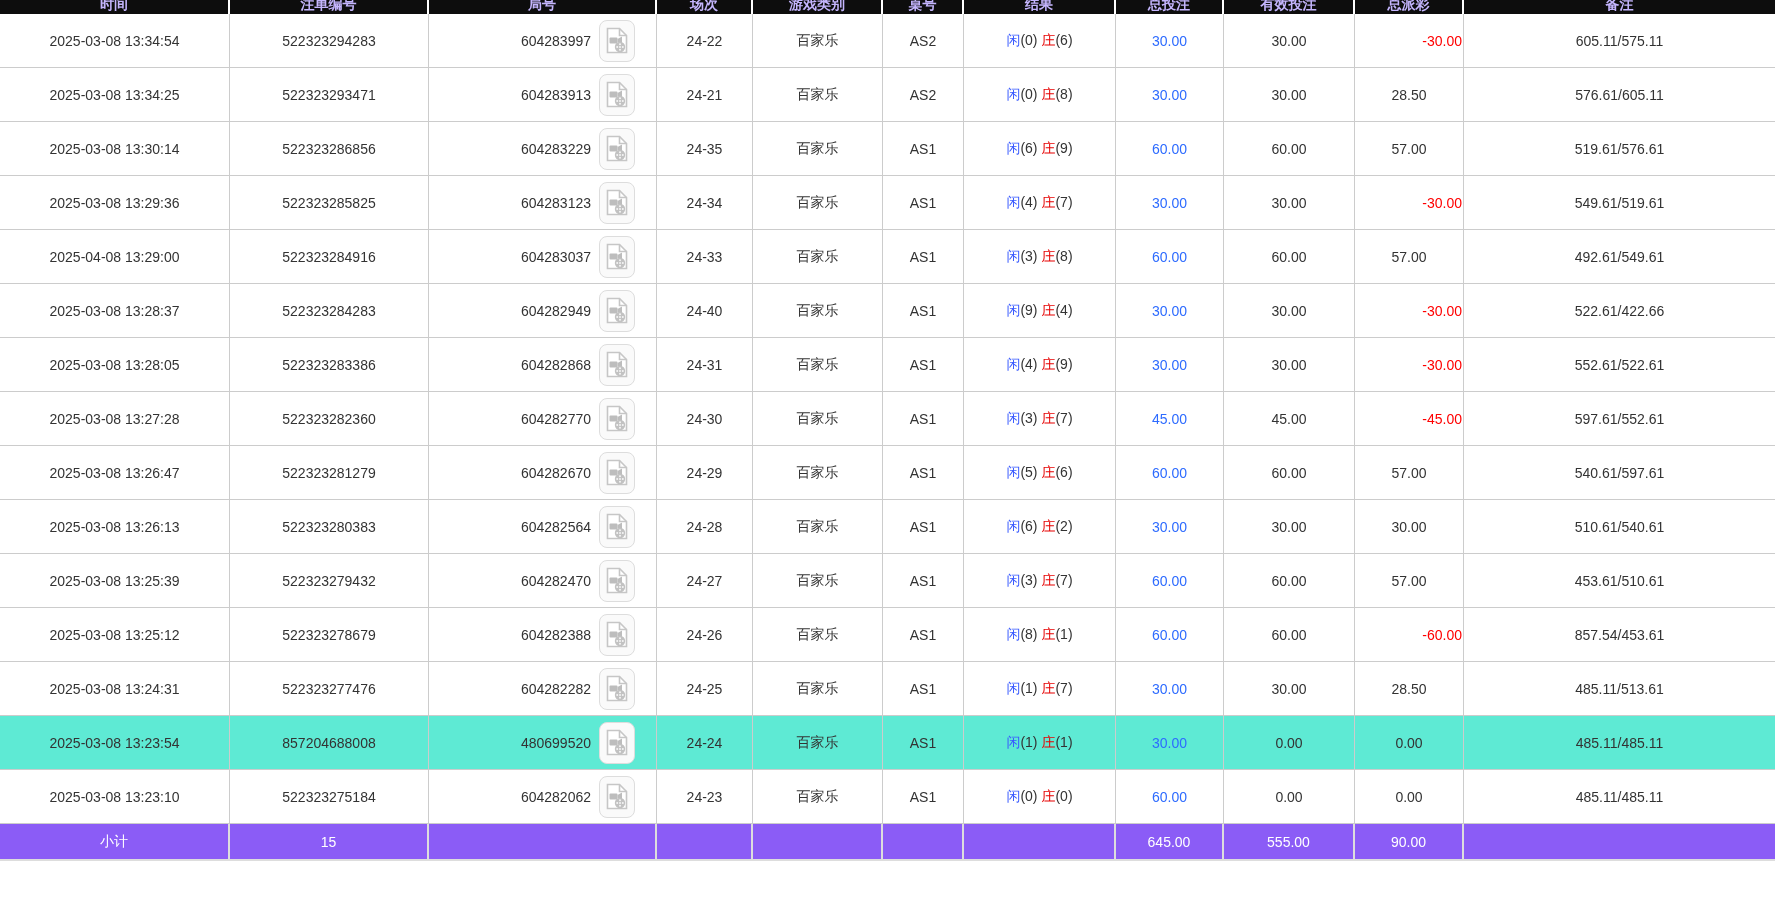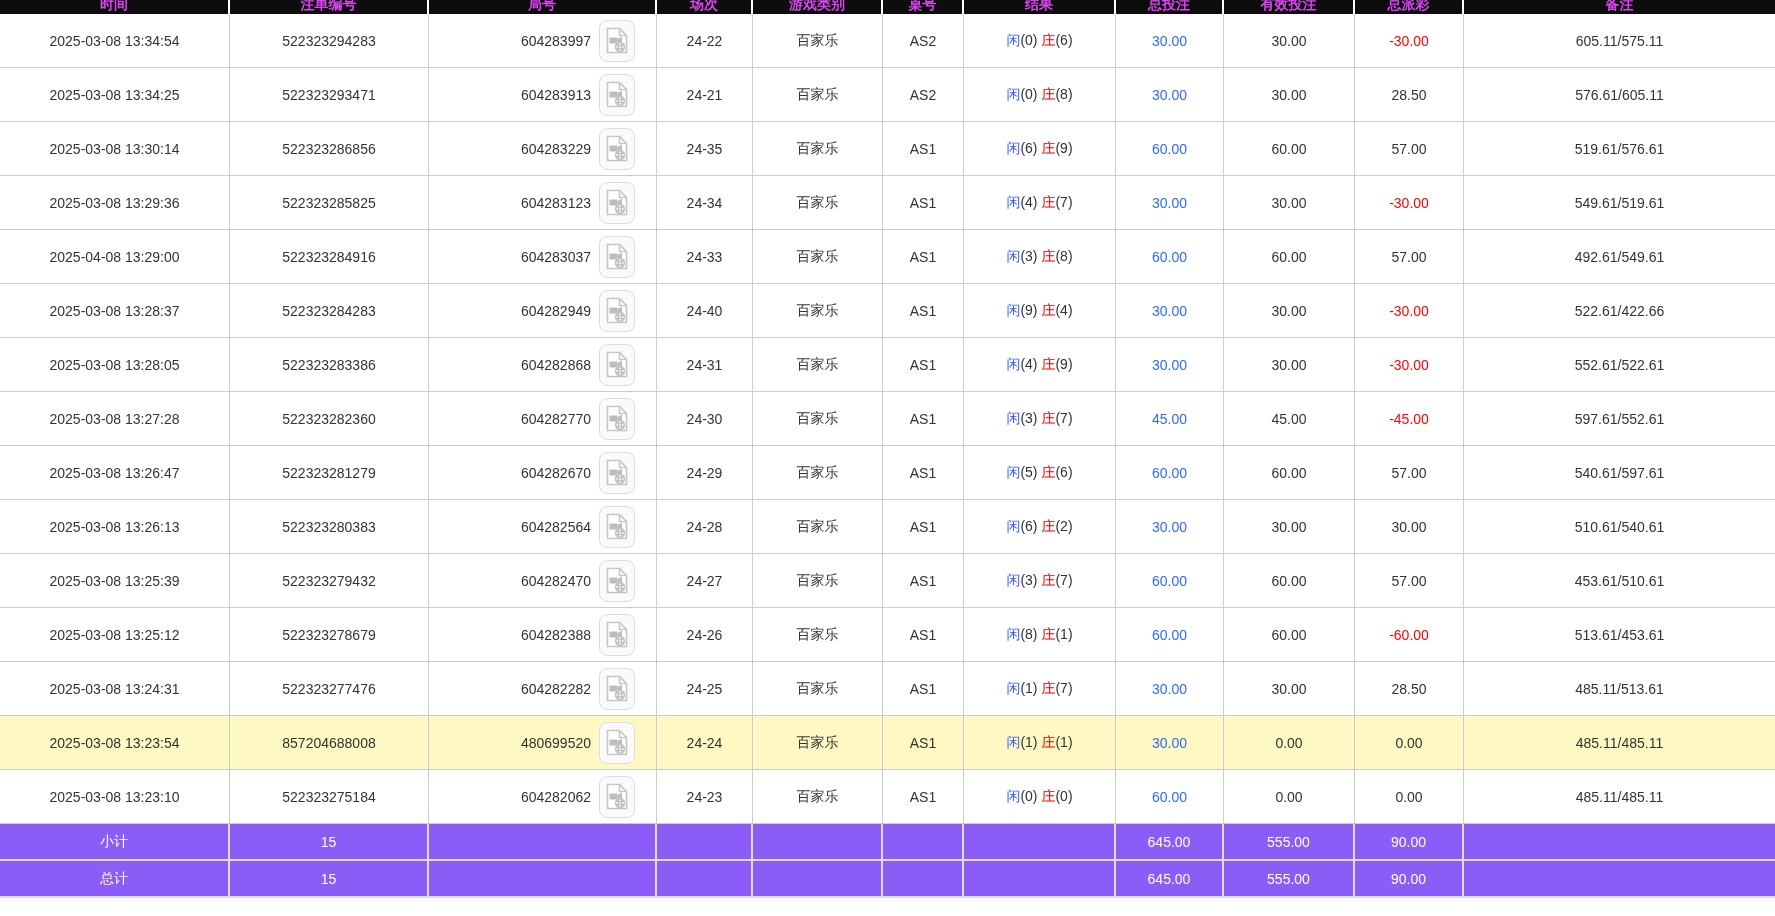--- a/index.html
+++ b/index.html
@@ -9,37 +9,37 @@
     color:#333;
   }
   table{table-layout:fixed;border-collapse:separate;border-spacing:0;width:1775px;}
   th,td{box-sizing:border-box;text-align:center;vertical-align:middle;font-size:14px;overflow:hidden;}
   
   col.c0{width:230px} col.c1{width:199px} col.c2{width:228px} col.c3{width:96px}
   col.c4{width:130px} col.c5{width:81px}  col.c6{width:152px} col.c7{width:108px}
   col.c8{width:131px} col.c9{width:109px} col.c10{width:311px}
   
   thead th{
-    height:14px;padding:0;background:#0d0d0d;color:#d946ef;font-weight:bold;
+    height:14px;padding:0;background:#0d0d0d;color:#c4b5fd;font-weight:bold;
     border-right:2px solid #fff;position:relative;
   }
   thead th:last-child{border-right:none;}
   thead th span{
     position:absolute;left:0;right:0;bottom:3px;
     font-size:14px;line-height:14px;white-space:nowrap;
   }
   
   tbody td{
     height:54px;background:#fff;
     border-right:1px solid #ccc;border-bottom:1px solid #ccc;
   }
   tbody td:last-child{border-right:none;}
-  tbody tr.hl td{background:#fef9c3;}
+  tbody tr.hl td{background:#5eead4;}
   .blue{color:#2d6bff;}
-  .neg{color:#ff0000;}
+  .neg{color:#ff0000;text-align:right;}
   .p-label{color:#3a5bff;}
   .b-label{color:#e60000;}
   .round-wrap{display:flex;align-items:center;justify-content:flex-end;position:relative;left:-20px;}
   .vid-btn{
     display:inline-flex;align-items:center;justify-content:center;
     width:34px;height:40px;margin-left:8px;background:#fafafa;
     border:1px solid #ddd;border-radius:8px;cursor:pointer;flex:0 0 auto;
   }
   
   tfoot td{
@@ -502,21 +502,21 @@
     <td>24-26</td>
     <td>百家乐</td>
     <td>AS1</td>
     <td>
       <span class="p-label">闲</span><span>(8)</span>
       <span class="b-label">庄</span><span>(1)</span>
     </td>
     <td class="blue">60.00</td>
     <td>60.00</td>
     <td class="neg">-60.00</td>
-    <td>513.61/453.61</td>
+    <td>857.54/453.61</td>
   </tr>
       <tr>
     <td>2025-03-08 13:24:31</td>
     <td>522323277476</td>
     <td>
       <div class="round-wrap">
         <span>604282282</span>
         <span class="vid-btn">
           <svg width="22" height="27" viewBox="0 0 22 27">
             <path d="M1.5 1.5 h12 l7 7 v17 h-19 z" fill="#ffffff" stroke="#c6c6c6" stroke-width="1.6"></path>
@@ -621,27 +621,14 @@
       <td></td>
       <td></td>
       <td></td>
       <td></td>
       <td></td>
       <td>645.00</td>
       <td>555.00</td>
       <td>90.00</td>
       <td></td>
     </tr>
-    <tr>
-      <td>总计</td>
-      <td>15</td>
-      <td></td>
-      <td></td>
-      <td></td>
-      <td></td>
-      <td></td>
-      <td>645.00</td>
-      <td>555.00</td>
-      <td>90.00</td>
-      <td></td>
-    </tr>
   </tfoot>
 </table>
 
 </body></html>

